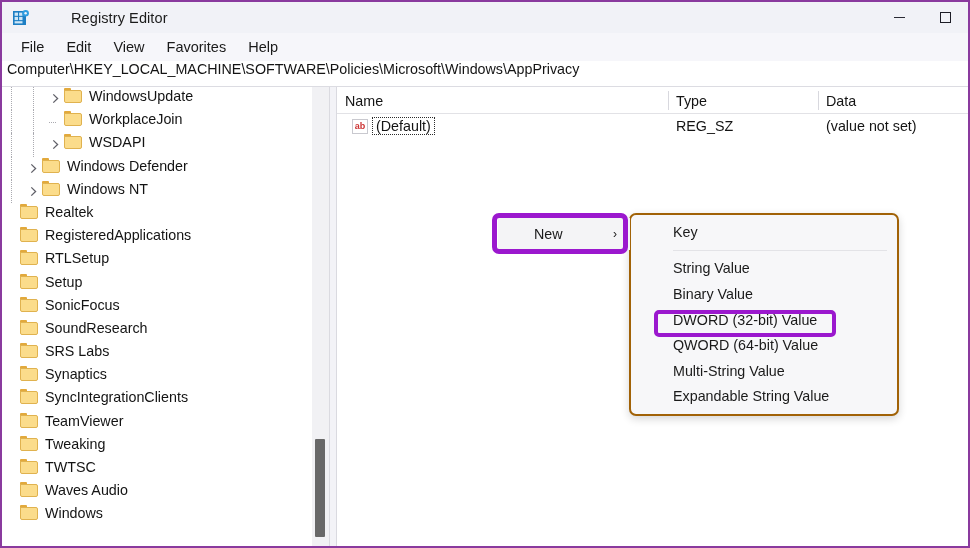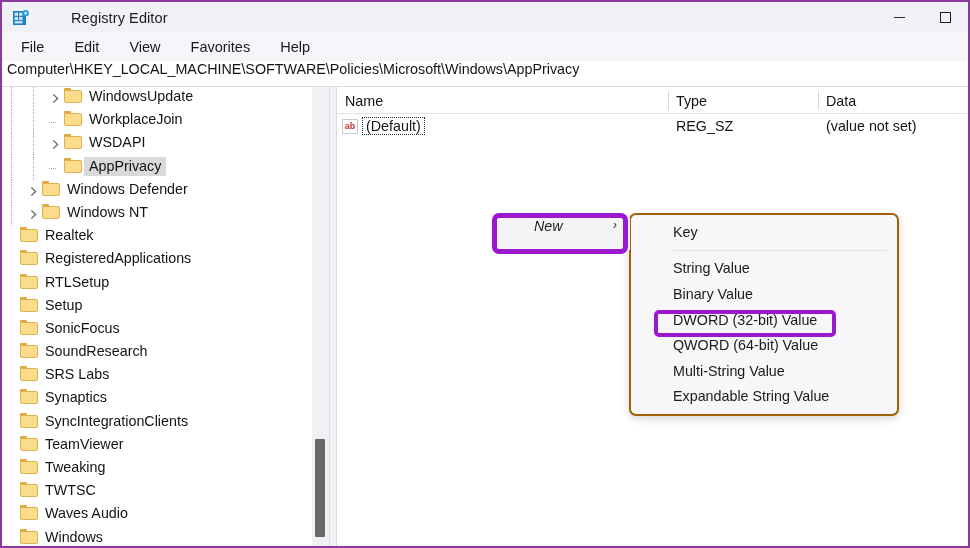--- a/index.html
+++ b/index.html
@@ -44,21 +44,20 @@
   .min-glyph { width: 11px; height: 1.5px; background: #2a2a34; }
   .max-glyph { width: 11px; height: 11px; border: 1.6px solid #1d1d26; }
 
   
   #menubar {
     position: absolute; left: 0; top: 31px;
     width: 966px; height: 28px;
     background: #f6f6fa;
     display: flex; align-items: center;
     padding-left: 8px;
-    gap: 8px;
   }
   .menu-item {
     font-size: 14.5px; color: #1a1a1a;
     padding: 2px 11px;
   }
 
   
   #addressbar {
     position: absolute; left: 0; top: 59px;
     width: 966px; height: 26px;
@@ -191,23 +190,22 @@
     padding: 0 3px;
     margin-left: 4px;
   }
 
   
   #ctx-new {
     position: absolute;
     left: 496px; top: 216px;
     width: 132px; height: 32px;
     background: #f4f4f6;
-    display: flex; 
+    display: flex; align-items: center;
     z-index: 20;
-    font-style: italic;
   }
   #ctx-new-label {
     font-size: 14.3px; color: #1a1a1a;
     margin-left: 36px;
   }
   #ctx-new-arrow {
     position: absolute; right: 13px;
     font-size: 12px; color: #1a1a1a;
   }
   #submenu {
@@ -314,29 +312,20 @@
         <div class="guide" style="left: 31px;"></div>
         <div style="width: 46px; flex: 0 0 auto;"></div>
         <div class="chev">
           <svg width="9" height="11" viewBox="0 0 9 11">
             <path d="M2.3 1.4 L6.6 5.5 L2.3 9.6" fill="none" stroke="#606068" stroke-width="1.3"></path>
           </svg>
         </div>
         <div class="folder"></div>
         <div class="tree-label">WSDAPI</div>
       </div>
-      <div class="tree-row selected">
-        <div class="guide" style="left: 9px;"></div>
-        <div class="guide" style="left: 31px;"></div>
-        <div class="guide-stub" style="left: 47px;"></div>
-        <div style="width: 46px; flex: 0 0 auto;"></div>
-        <div class="chev empty"></div>
-        <div class="folder"></div>
-        <div class="tree-label">AppPrivacy</div>
-      </div>
       <div class="tree-row">
         <div class="guide" style="left: 9px;"></div>
         <div style="width: 24px; flex: 0 0 auto;"></div>
         <div class="chev">
           <svg width="9" height="11" viewBox="0 0 9 11">
             <path d="M2.3 1.4 L6.6 5.5 L2.3 9.6" fill="none" stroke="#606068" stroke-width="1.3"></path>
           </svg>
         </div>
         <div class="folder"></div>
         <div class="tree-label">Windows Defender</div>
@@ -447,21 +436,21 @@
   <div id="list-pane">
     <div id="list-header">
         <div class="col-head" style="left: 0px; width: 330px;">Name</div>
         <div class="col-head" style="left: 331px; width: 149px;">Type</div>
         <div class="col-sep" style="left: 331px;"></div>
         <div class="col-head" style="left: 481px; width: 150px;">Data</div>
         <div class="col-sep" style="left: 481px;"></div>
       </div>
     <div id="list-rows">
         <div class="list-row">
-          <div class="cell" style="left: 5px;">
+          <div class="cell" style="left: 15px;">
             <div id="ab-icon">ab</div>
             <span id="default-name">(Default)</span>
           </div>
           <div class="cell" style="left: 339px;">REG_SZ</div>
           <div class="cell" style="left: 489px;">(value not set)</div>
         </div>
       </div>
   </div>
 
   <div id="ctx-new">

